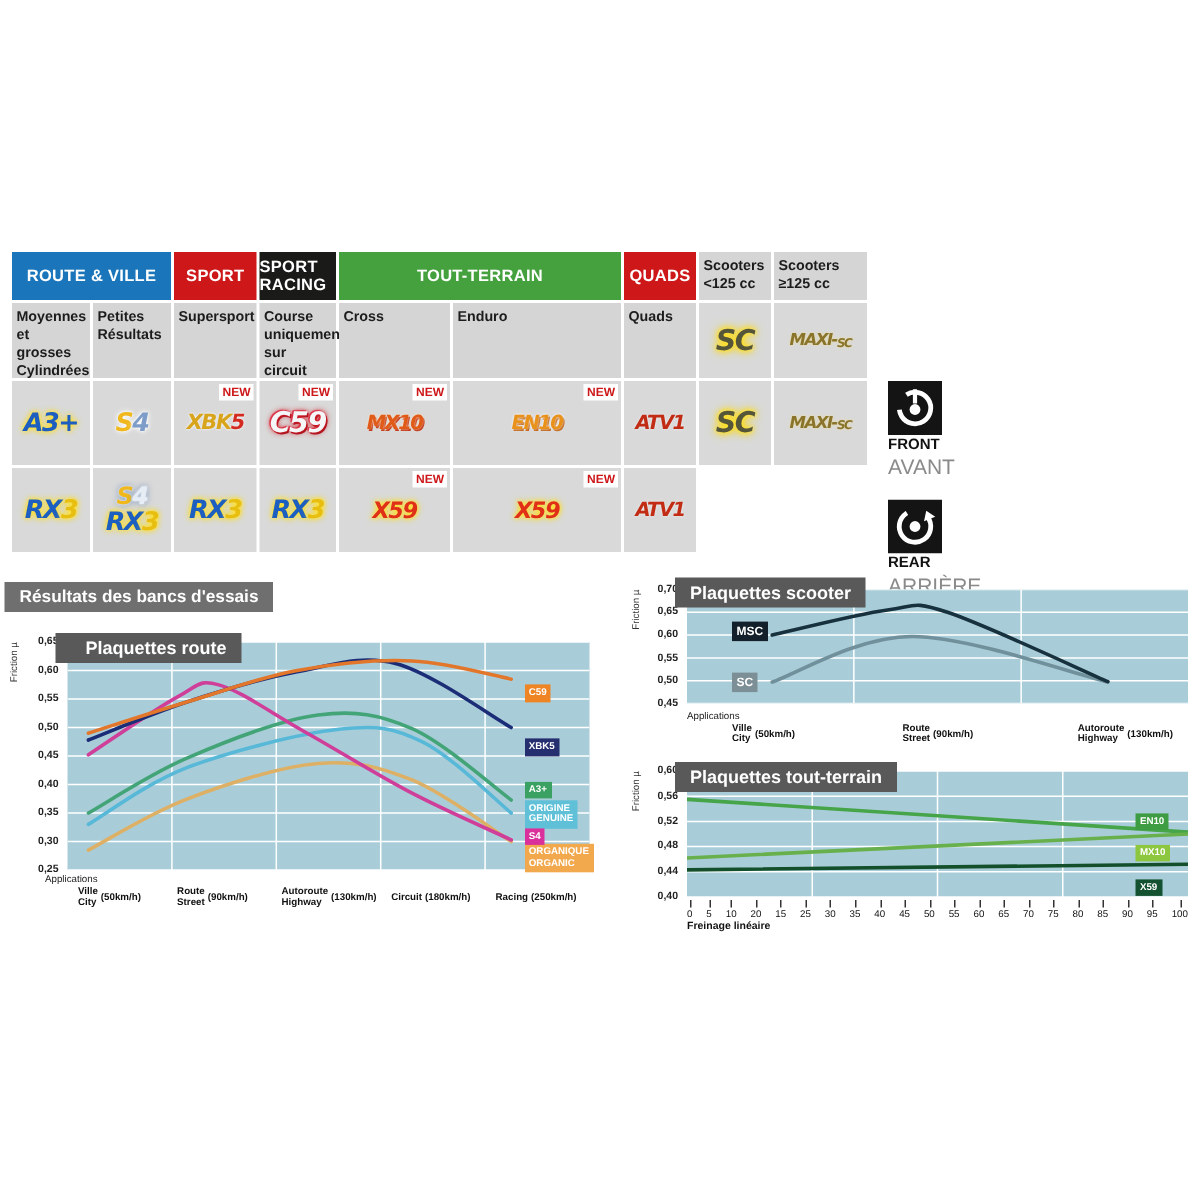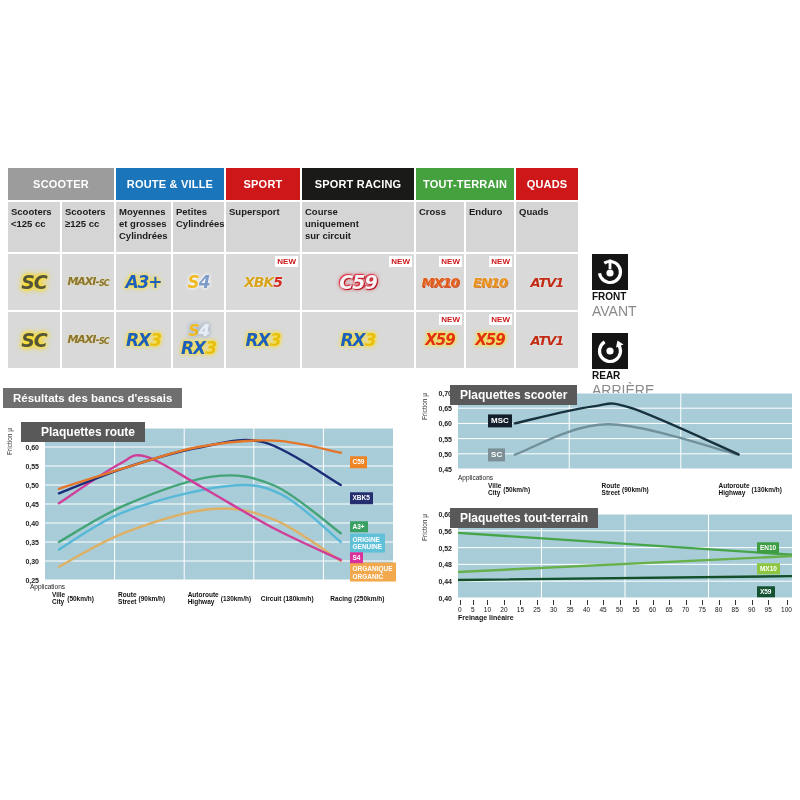--- a/index.html
+++ b/index.html
@@ -67,21 +67,21 @@
     font-weight:bold;color:#111;white-space:nowrap;}
   .st-names{line-height:1.1;}
   .slabel{position:absolute;color:#fff;font-weight:bold;font-size:6.5px;
     padding:2px 3px;line-height:1.15;white-space:pre-line;transform:translateY(-50%);z-index:5;}
   .xticks-row{position:absolute;display:flex;justify-content:space-between;}
   .xtick{position:relative;font-size:6.5px;color:#111;padding-top:6px;}
   .xtick::before{content:'';position:absolute;top:0;left:50%;width:1px;height:5px;background:#333;}
   .xaxis-label{position:absolute;font-size:7px;font-weight:bold;color:#111;}
 
   #chart-route{left:5px;top:420px;width:394px;height:205px;}
-  #chart-route .chart-title{left:16px;top:2px;padding-left:20px;}
+  #chart-route .chart-title{left:32px;top:2px;padding-left:20px;}
   #chart-route .plot{left:40px;top:8px;width:348px;height:152px;}
   #chart-route .yaxis{left:0;top:8px;width:38px;height:152px;}
   #chart-route .ylabel{left:1px;top:8px;}
   #chart-route .xarea{left:40px;top:162px;width:348px;height:40px;}
 
   #chart-scooter{left:420px;top:385px;width:378px;height:122px;}
   #chart-scooter .chart-title{left:30px;top:0;}
   #chart-scooter .plot{left:38px;top:8px;width:334px;height:76px;}
   #chart-scooter .yaxis{left:0;top:8px;width:36px;height:76px;}
   #chart-scooter .ylabel{left:1px;top:8px;}
@@ -94,35 +94,34 @@
   #chart-terrain .ylabel{left:1px;top:6px;}
   #chart-terrain .xticks-row{left:38px;top:92px;width:334px;}
   #chart-terrain .xaxis-label{left:38px;top:106px;}
 </style>
 </head>
 <body>
 
 <div class="canvas">
 
   <div class="cat-table" id="cat-table">
-      <div class="cat-header" style="background: rgb(156, 156, 156); grid-column: span 2;">SCOOTER</div>
       <div class="cat-header" style="background: rgb(27, 117, 187); grid-column: span 2;">ROUTE &amp; VILLE</div>
       <div class="cat-header" style="background: rgb(205, 23, 25); grid-column: span 1;">SPORT</div>
       <div class="cat-header" style="background: rgb(26, 26, 24); grid-column: span 1;">SPORT RACING</div>
       <div class="cat-header" style="background: rgb(68, 161, 61); grid-column: span 2;">TOUT-TERRAIN</div>
       <div class="cat-header" style="background: rgb(205, 23, 25); grid-column: span 1;">QUADS</div>
       <div class="subheader">Scooters
 &lt;125 cc</div>
       <div class="subheader">Scooters
 ≥125 cc</div>
       <div class="subheader">Moyennes
 et grosses
 Cylindrées</div>
       <div class="subheader">Petites
-Cylindrées</div>
+Résultats</div>
       <div class="subheader">Supersport</div>
       <div class="subheader">Course
 uniquement
 sur circuit</div>
       <div class="subheader">Cross</div>
       <div class="subheader">Enduro</div>
       <div class="subheader">Quads</div>
       <div class="bcell">
         <span class="badge b-sc"><span class="p1">SC</span></span>
       </div>

